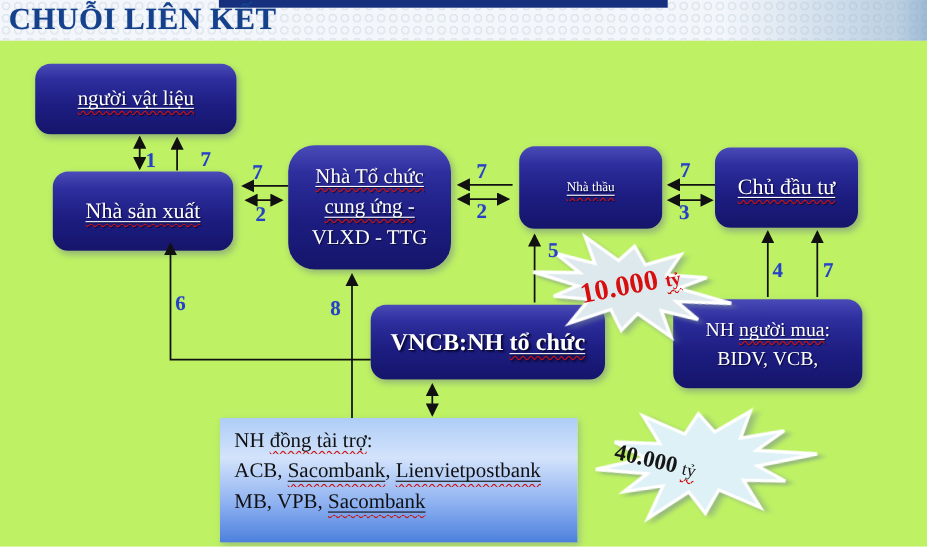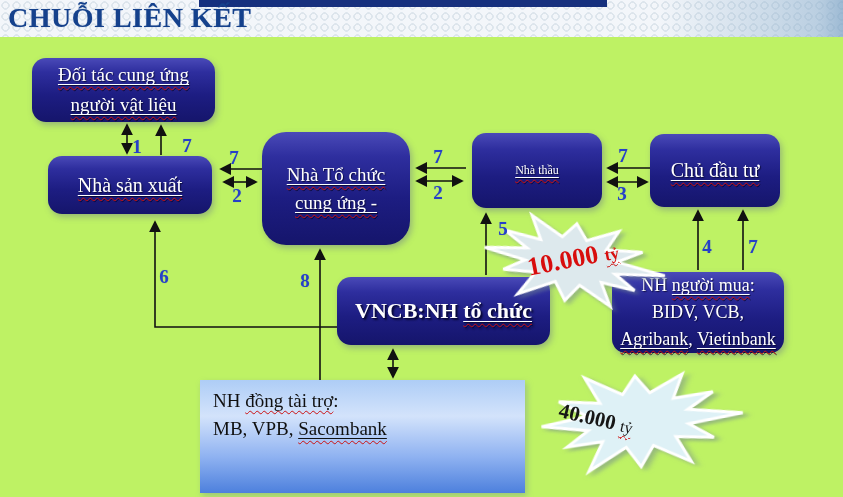--- a/index.html
+++ b/index.html
@@ -59,73 +59,73 @@
   .star-layer polygon{filter:drop-shadow(4px 5px 3px rgba(110,130,145,.5));}
   
   .star-text{position:absolute;z-index:6;white-space:nowrap;transform:translate(-50%,-50%) rotate(var(--rot));}
   .star-text .amt{font-weight:bold;}
   #star10-text{--rot:-11deg;color:#d80d0d;font-size:26px;}
   #star10-text .unit{font-size:17px;font-weight:bold;}
   #star40-text{--rot:13deg;color:#161616;font-size:21px;}
   #star40-text .unit{font-size:16px;}
   
   #box-doi-tac{left:32px;top:58px;width:183px;height:64px;font-size:19px;line-height:30px;}
-  #box-nha-san-xuat{left:48px;top:156px;width:164px;height:58px;font-size:20px;}
+  #box-nha-san-xuat{left:48px;top:156px;width:164px;height:72px;font-size:20px;}
   #box-nha-to-chuc{left:262px;top:132px;width:148px;height:113px;font-size:19px;line-height:28px;border-radius:24px;}
   #box-nha-thau{left:472px;top:133px;width:130px;height:75px;font-size:12px;}
   #box-chu-dau-tu{left:650px;top:134px;width:130px;height:73px;font-size:20px;}
   #box-vncb{left:337px;top:277px;width:213px;height:68px;font-size:22px;z-index:2;
             text-shadow:1px 1px 0 #0a0a40,2px 2px 2px rgba(0,0,30,.8);}
   #box-nh-nguoi-mua{left:612px;top:272px;width:172px;height:81px;font-size:18px;line-height:27px;z-index:2;}
   #box-nh-dong-tai-tro{left:200px;top:380px;width:325px;height:113px;font-size:19px;line-height:28px;padding:7px 0 0 13px;box-sizing:border-box;}
 </style>
 </head>
 <body>
 
 <div id="canvas">
 
   <div class="top-strip"></div>
   <div class="top-strip-fade"></div>
   <div class="top-bar"></div>
   <h1 class="page-title">CHUỖI LIÊN KẾT</h1>
 
   <div class="nbox" id="box-doi-tac">
-    <div class="line"><span class="u"><span class="w">Đối tác cung ứng</span></span></div>
     <div class="line"><span class="u"><span class="w">người vật liệu</span></span></div>
   </div>
 
   <div class="nbox" id="box-nha-san-xuat">
     <div class="line"><span class="u"><span class="w">Nhà sản xuất</span></span></div>
   </div>
 
   <div class="nbox" id="box-nha-to-chuc">
     <div class="line"><span class="u"><span class="w">Nhà Tổ chức</span></span></div>
     <div class="line"><span class="u"><span class="w">cung ứng -</span></span></div>
+    <div class="line"><span>VLXD  - TTG</span></div>
   </div>
 
   <div class="nbox" id="box-nha-thau">
     <div class="line"><span class="u"><span class="w">Nhà thầu</span></span></div>
   </div>
 
   <div class="nbox" id="box-vncb">
     <div class="line"><span class="b">VNCB:NH </span><span class="b u"><span class="w">tổ chức</span></span></div>
   </div>
 
   <div class="nbox" id="box-chu-dau-tu">
     <div class="line"><span class="u"><span class="w">Chủ đầu tư</span></span></div>
   </div>
 
   <div class="nbox" id="box-nh-nguoi-mua">
     <div class="line"><span>NH </span><span class="u"><span class="w">người mua</span></span><span>:</span></div>
     <div class="line"><span>BIDV, VCB,</span></div>
-    <div class="line"><span class="u"><span class="w">Agribank</span></span><span>, </span><span class="u"><span class="w">Vietinbank</span></span></div>
   </div>
 
   <div class="lbox" id="box-nh-dong-tai-tro">
     <div class="line"><span>NH </span><span class="w">đồng tài trợ</span><span>:</span></div>
+    <div class="line"><span>ACB, </span><span class="u"><span class="w">Sacombank</span></span><span>,  </span><span class="u"><span class="w">Lienvietpostbank</span></span></div>
     <div class="line"><span>MB, VPB, </span><span class="u"><span class="w">Sacombank</span></span></div>
   </div>
 
   <svg class="arrow-layer" width="843" height="497" viewBox="0 0 843 497">
     <defs>
       <marker id="ah" viewBox="0 0 10 10" refX="8.5" refY="5" markerWidth="7.5" markerHeight="7.5" orient="auto-start-reverse">
         <path d="M0,0 L10,5 L0,10 z" fill="#111"></path>
       </marker>
     </defs>
     <g stroke="#111" stroke-width="1.6" fill="none">

